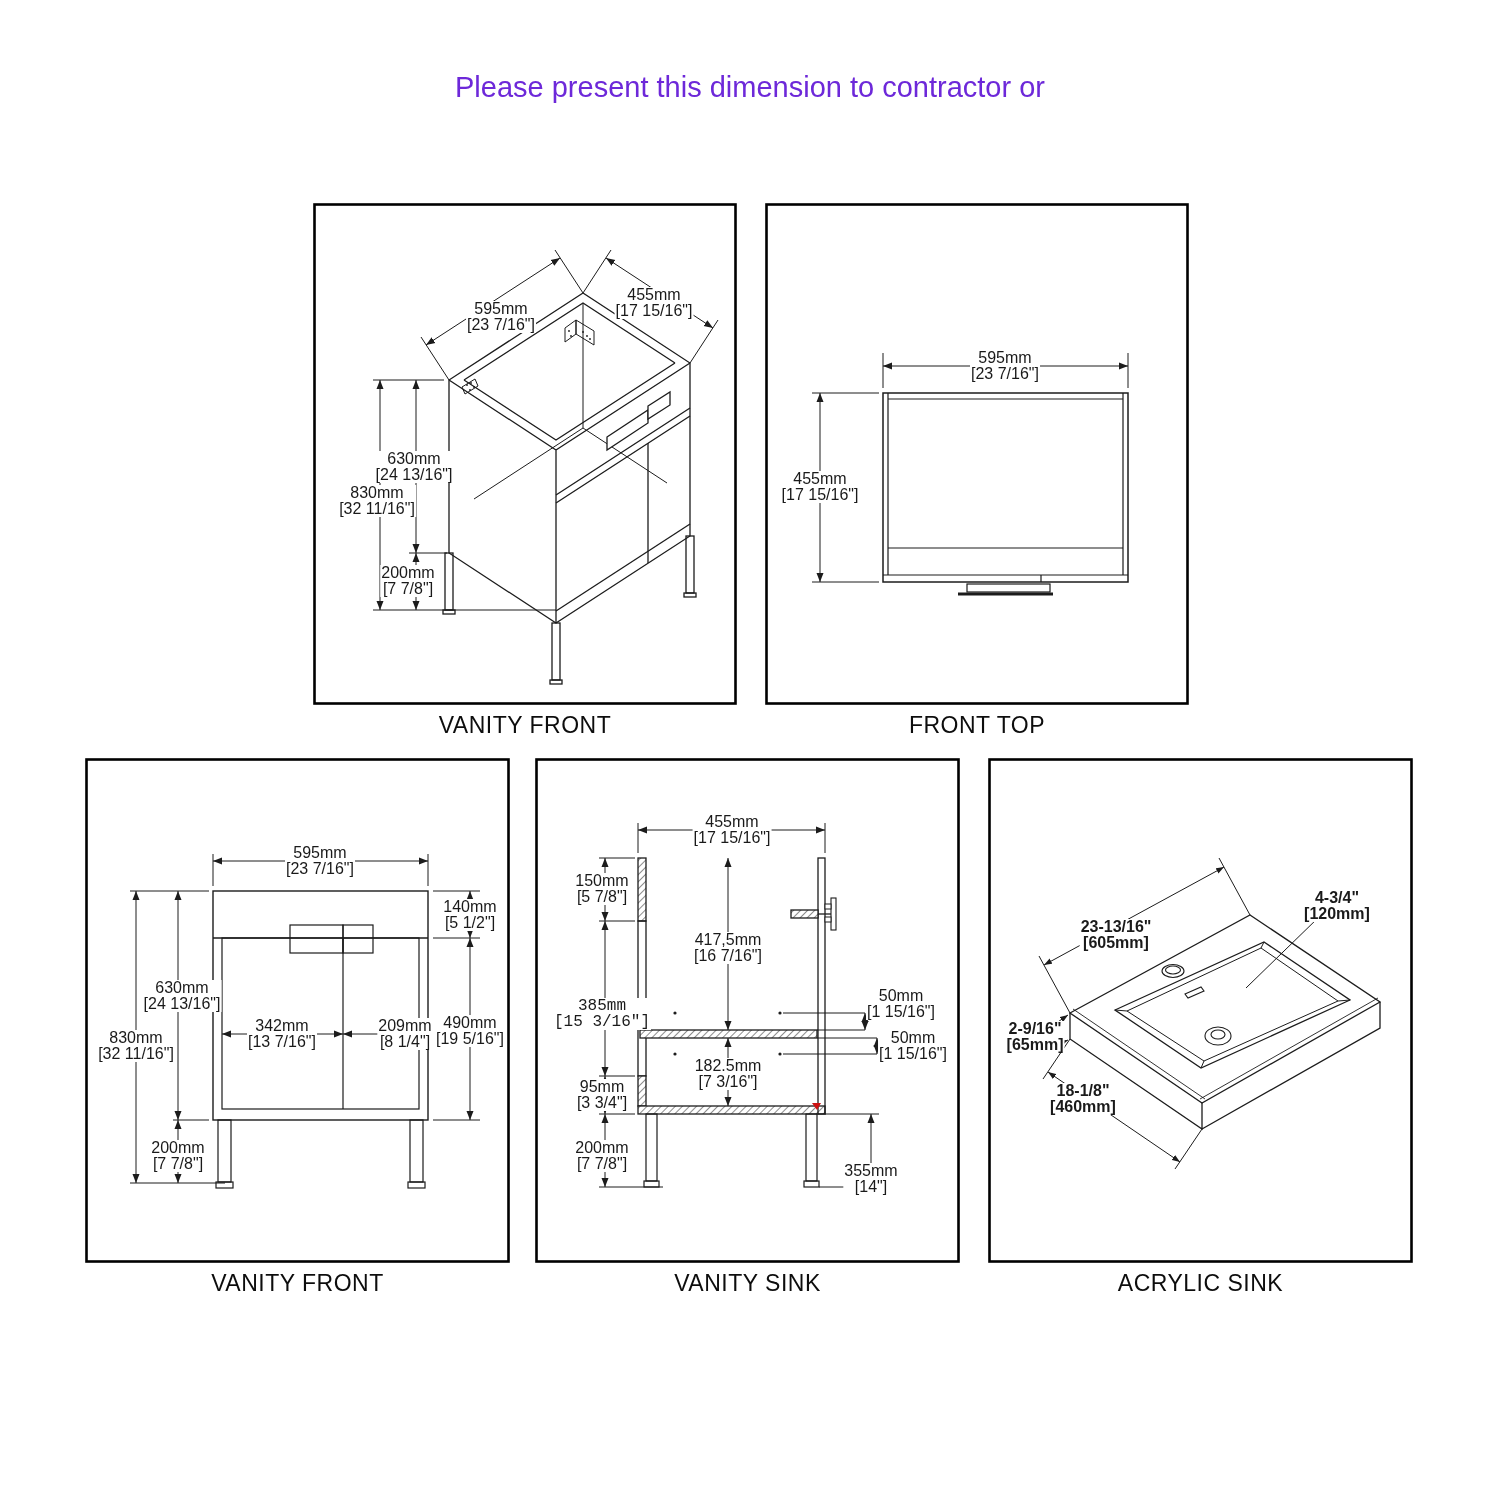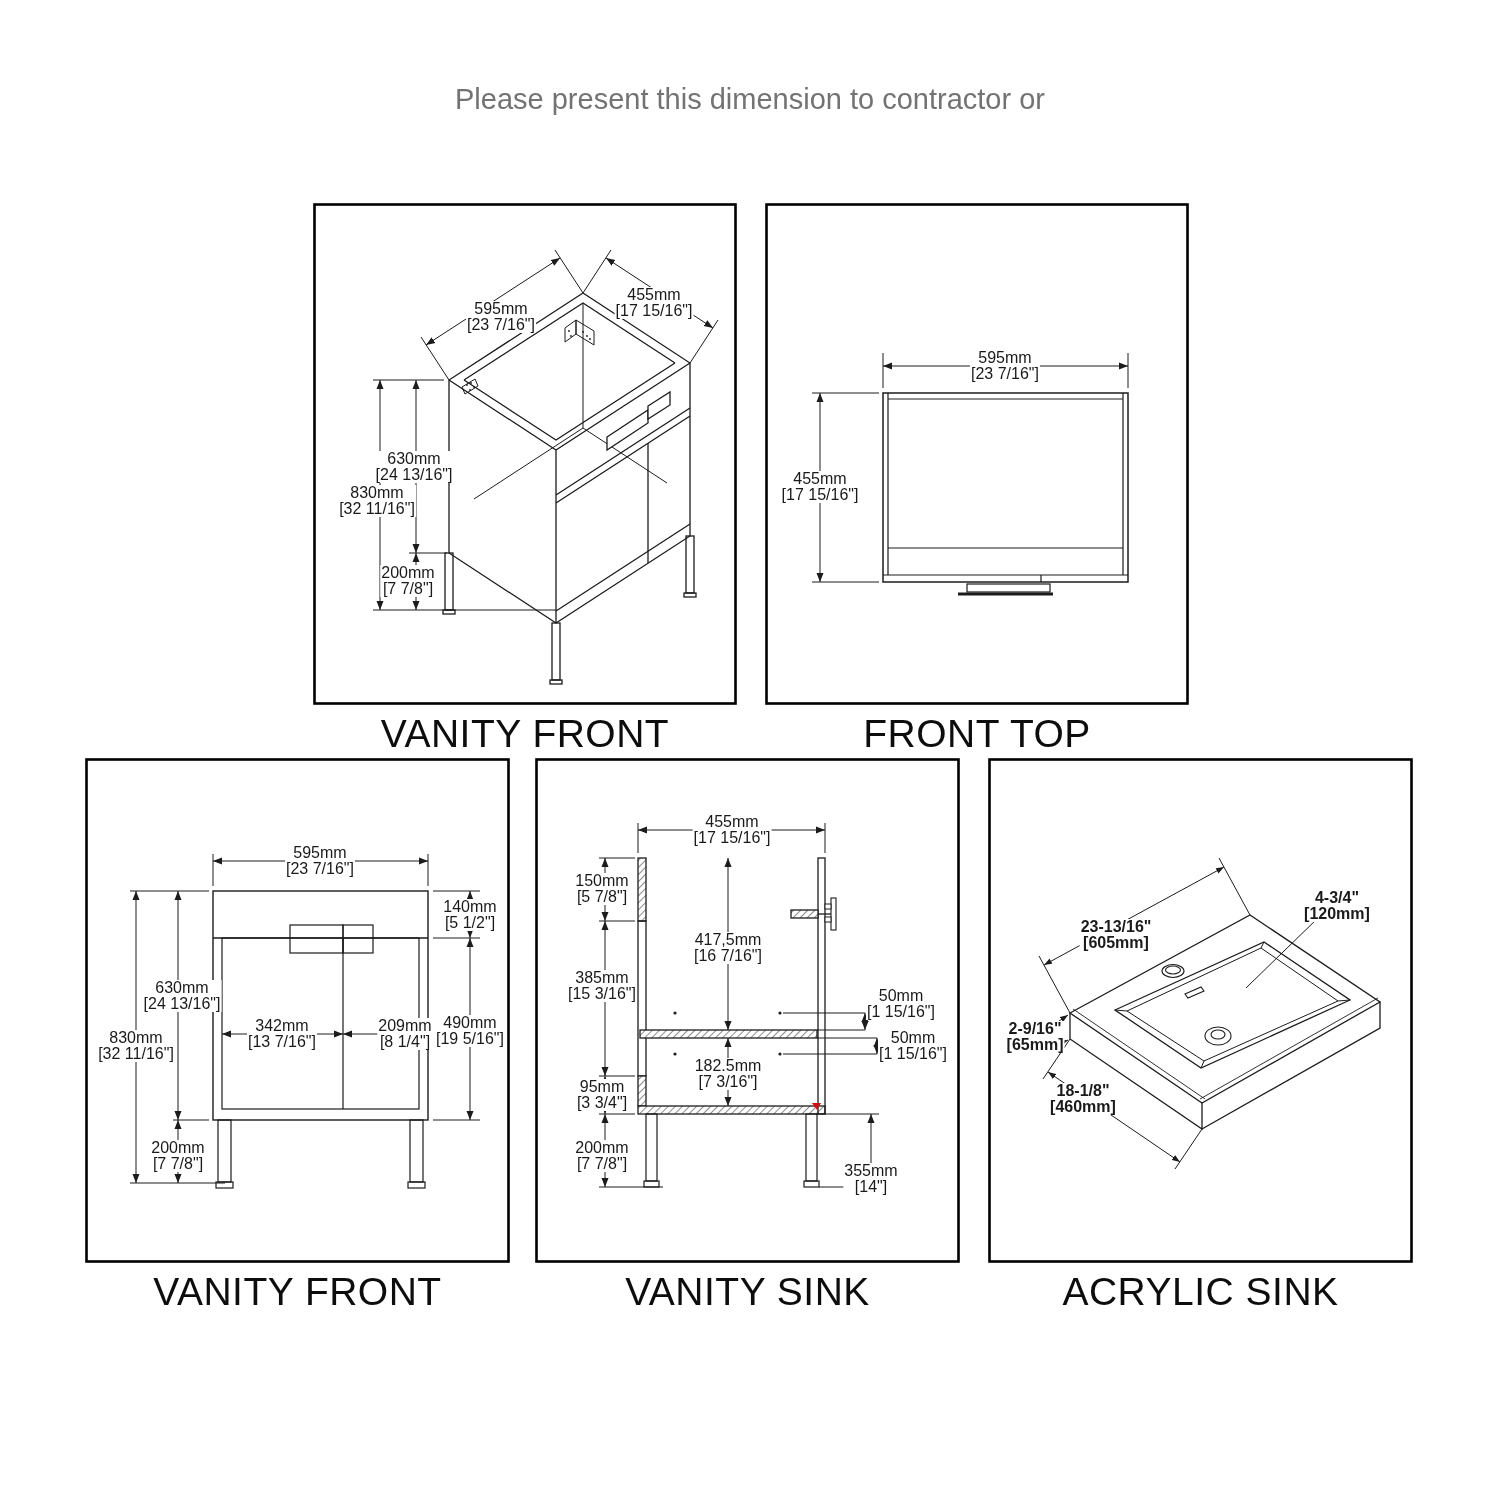--- a/index.html
+++ b/index.html
@@ -1,24 +1,24 @@
 <!DOCTYPE html>
 <html><head>
 <meta charset="utf-8">
 <style>
   html,body{margin:0;padding:0;background:#fff;}
   body{width:1500px;height:1500px;font-family:"Liberation Sans",sans-serif;color:#111;}
   .page{position:relative;width:1500px;height:1500px;background:#ffffff;overflow:hidden;}
-  .header{position:absolute;top:76px;left:0;width:100%;text-align:center;font-size:29px;line-height:47px;color:#737373;}
+  .header{position:absolute;top:64px;left:0;width:100%;text-align:center;font-size:29px;line-height:47px;color:#6d28d9;}
   .panel{position:absolute;background:#fff;}
   .panel svg{position:absolute;left:0;top:0;display:block;}
   .dim{position:absolute;transform:translate(-50%,-50%);background:#fff;font-size:16px;line-height:16px;text-align:center;white-space:nowrap;padding:0 1px;color:#1a1a1a;}
   .dim span{display:block;}
   .dim.b{font-weight:bold;}
-  .plabel{position:absolute;text-align:center;font-size:39px;letter-spacing:.5px;color:#0d0d0d;}
+  .plabel{position:absolute;text-align:center;font-size:23px;letter-spacing:.5px;color:#0d0d0d;}
 </style>
 </head>
 <body>
 
 <div class="page">
 
   <div class="header">
     <div>Please present this dimension to contractor or</div>
   </div>
 
@@ -263,21 +263,21 @@
       </g>
     </svg>
     <div class="dim" style="left:197px;top:72px;">
         <span>455mm</span>
         <span>[17 15/16"]</span>
       </div>
     <div class="dim" style="left:67px;top:131px;">
         <span>150mm</span>
         <span>[5 7/8"]</span>
       </div>
-    <div class="dim" style="left:67px;top:228px;">
+    <div class="dim" style="left:67px;top:256px;font-family:Liberation Mono, monospace;">
         <span>385mm</span>
         <span>[15 3/16"]</span>
       </div>
     <div class="dim" style="left:67px;top:337px;">
         <span>95mm</span>
         <span>[3 3/4"]</span>
       </div>
     <div class="dim" style="left:67px;top:398px;">
         <span>200mm</span>
         <span>[7 7/8"]</span>

